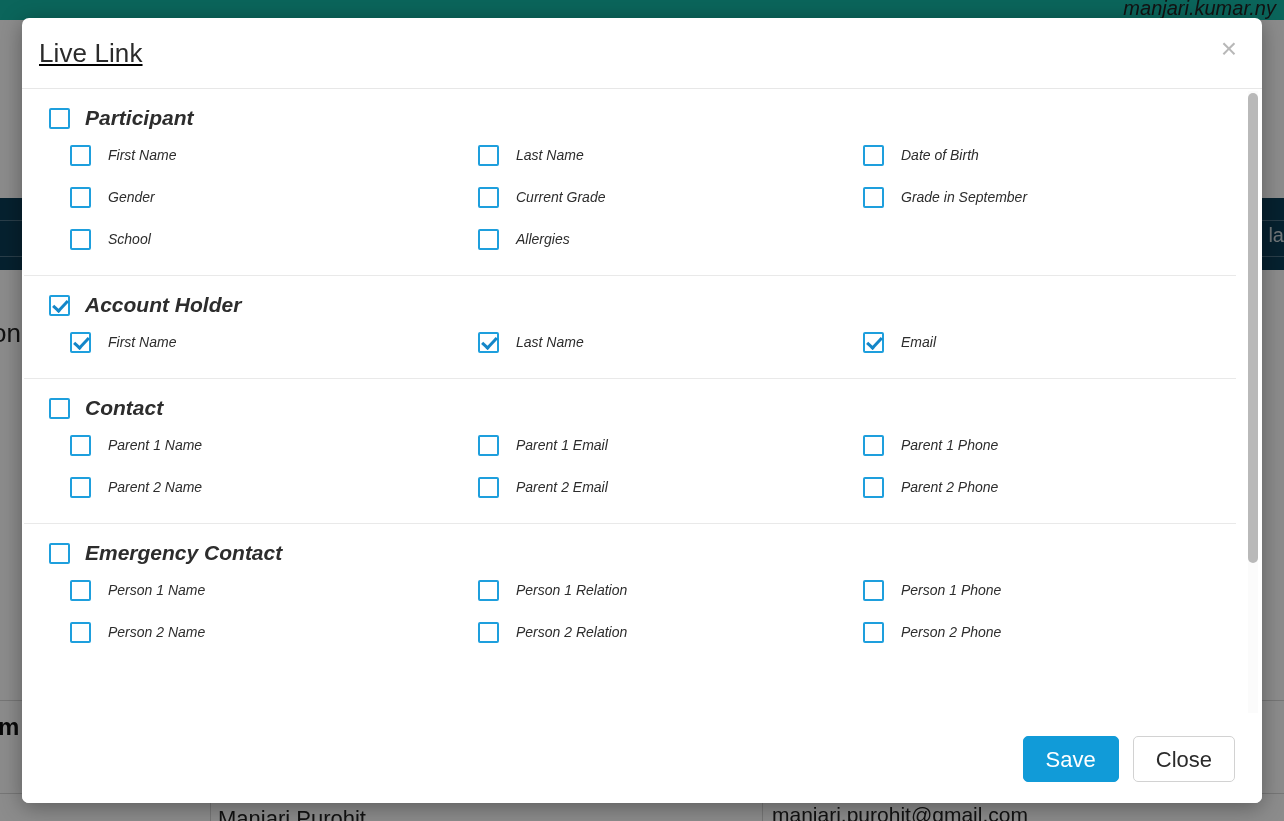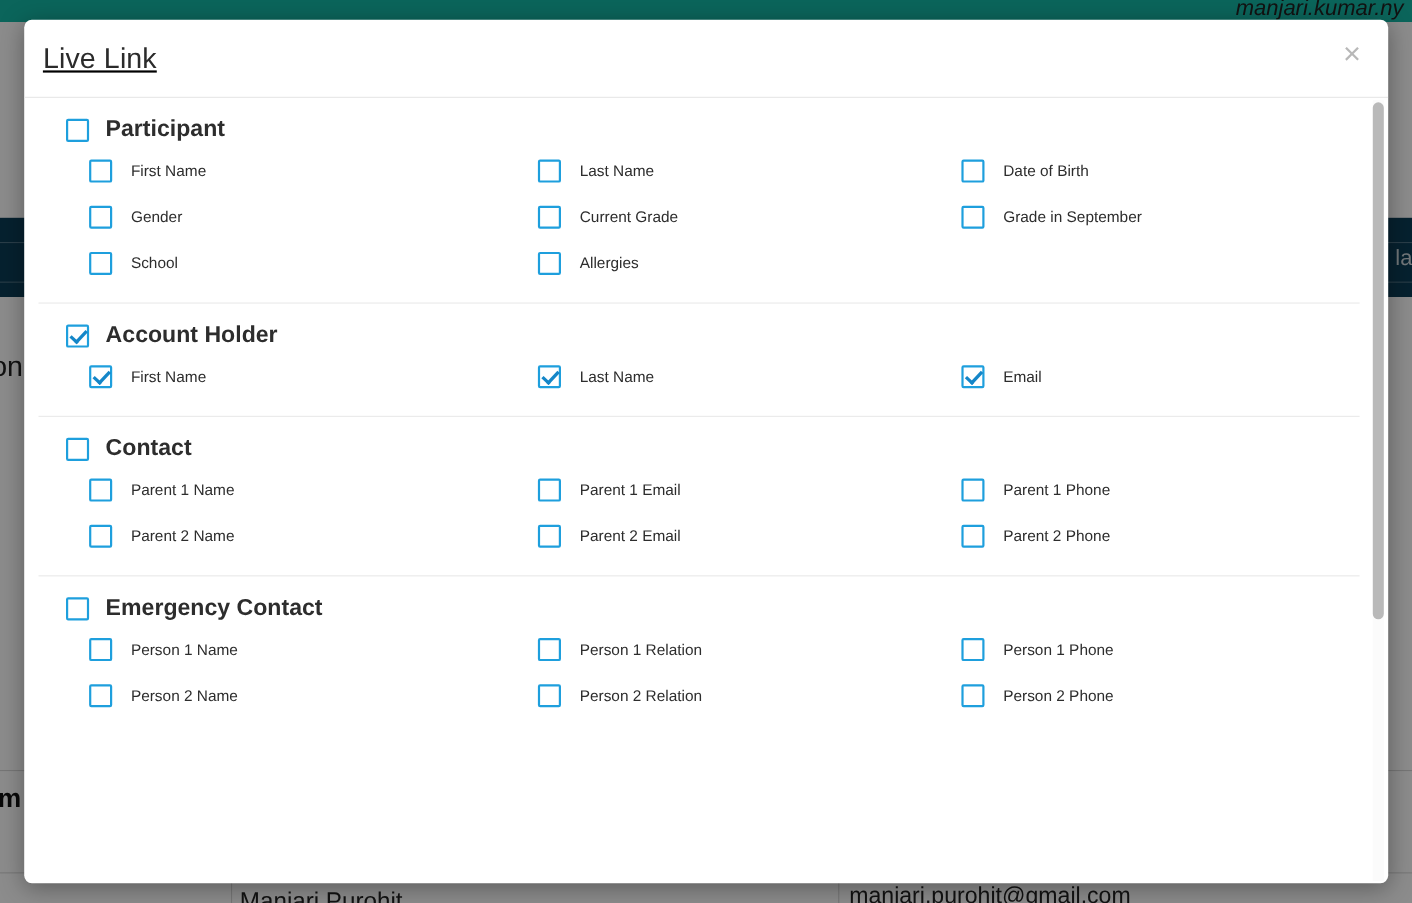--- a/index.html
+++ b/index.html
@@ -174,21 +174,22 @@
     overflow: hidden;
     padding: 0;
   }
   .body-scroll {
     position: absolute;
     inset: 0;
     overflow: hidden;
     padding: 0 0 0 0;
   }
   .body-inner {
-    padding: 0 26px 0 13px;
+    padding: 0 26px 0 2px;
+    font-style: italic;
   }
 
   .scrollbar-track {
     position: absolute;
     right: 4px;
     top: 2px;
     bottom: 2px;
     width: 10px;
     background: #fbfbfb;
   }
@@ -464,15 +465,19 @@
                   <span class="field-label">Person 2 Phone</span>
                 </div>
               </div>
             </div>
           </div>
       </div>
       <div class="scrollbar-track"></div>
       <div class="scrollbar-thumb"></div>
     </div>
 
+    <div class="modal-footer">
+      <button class="btn btn-primary">Save</button>
+      <button class="btn btn-default">Close</button>
+    </div>
 
   </div>
 </div>
 
 </body></html>

